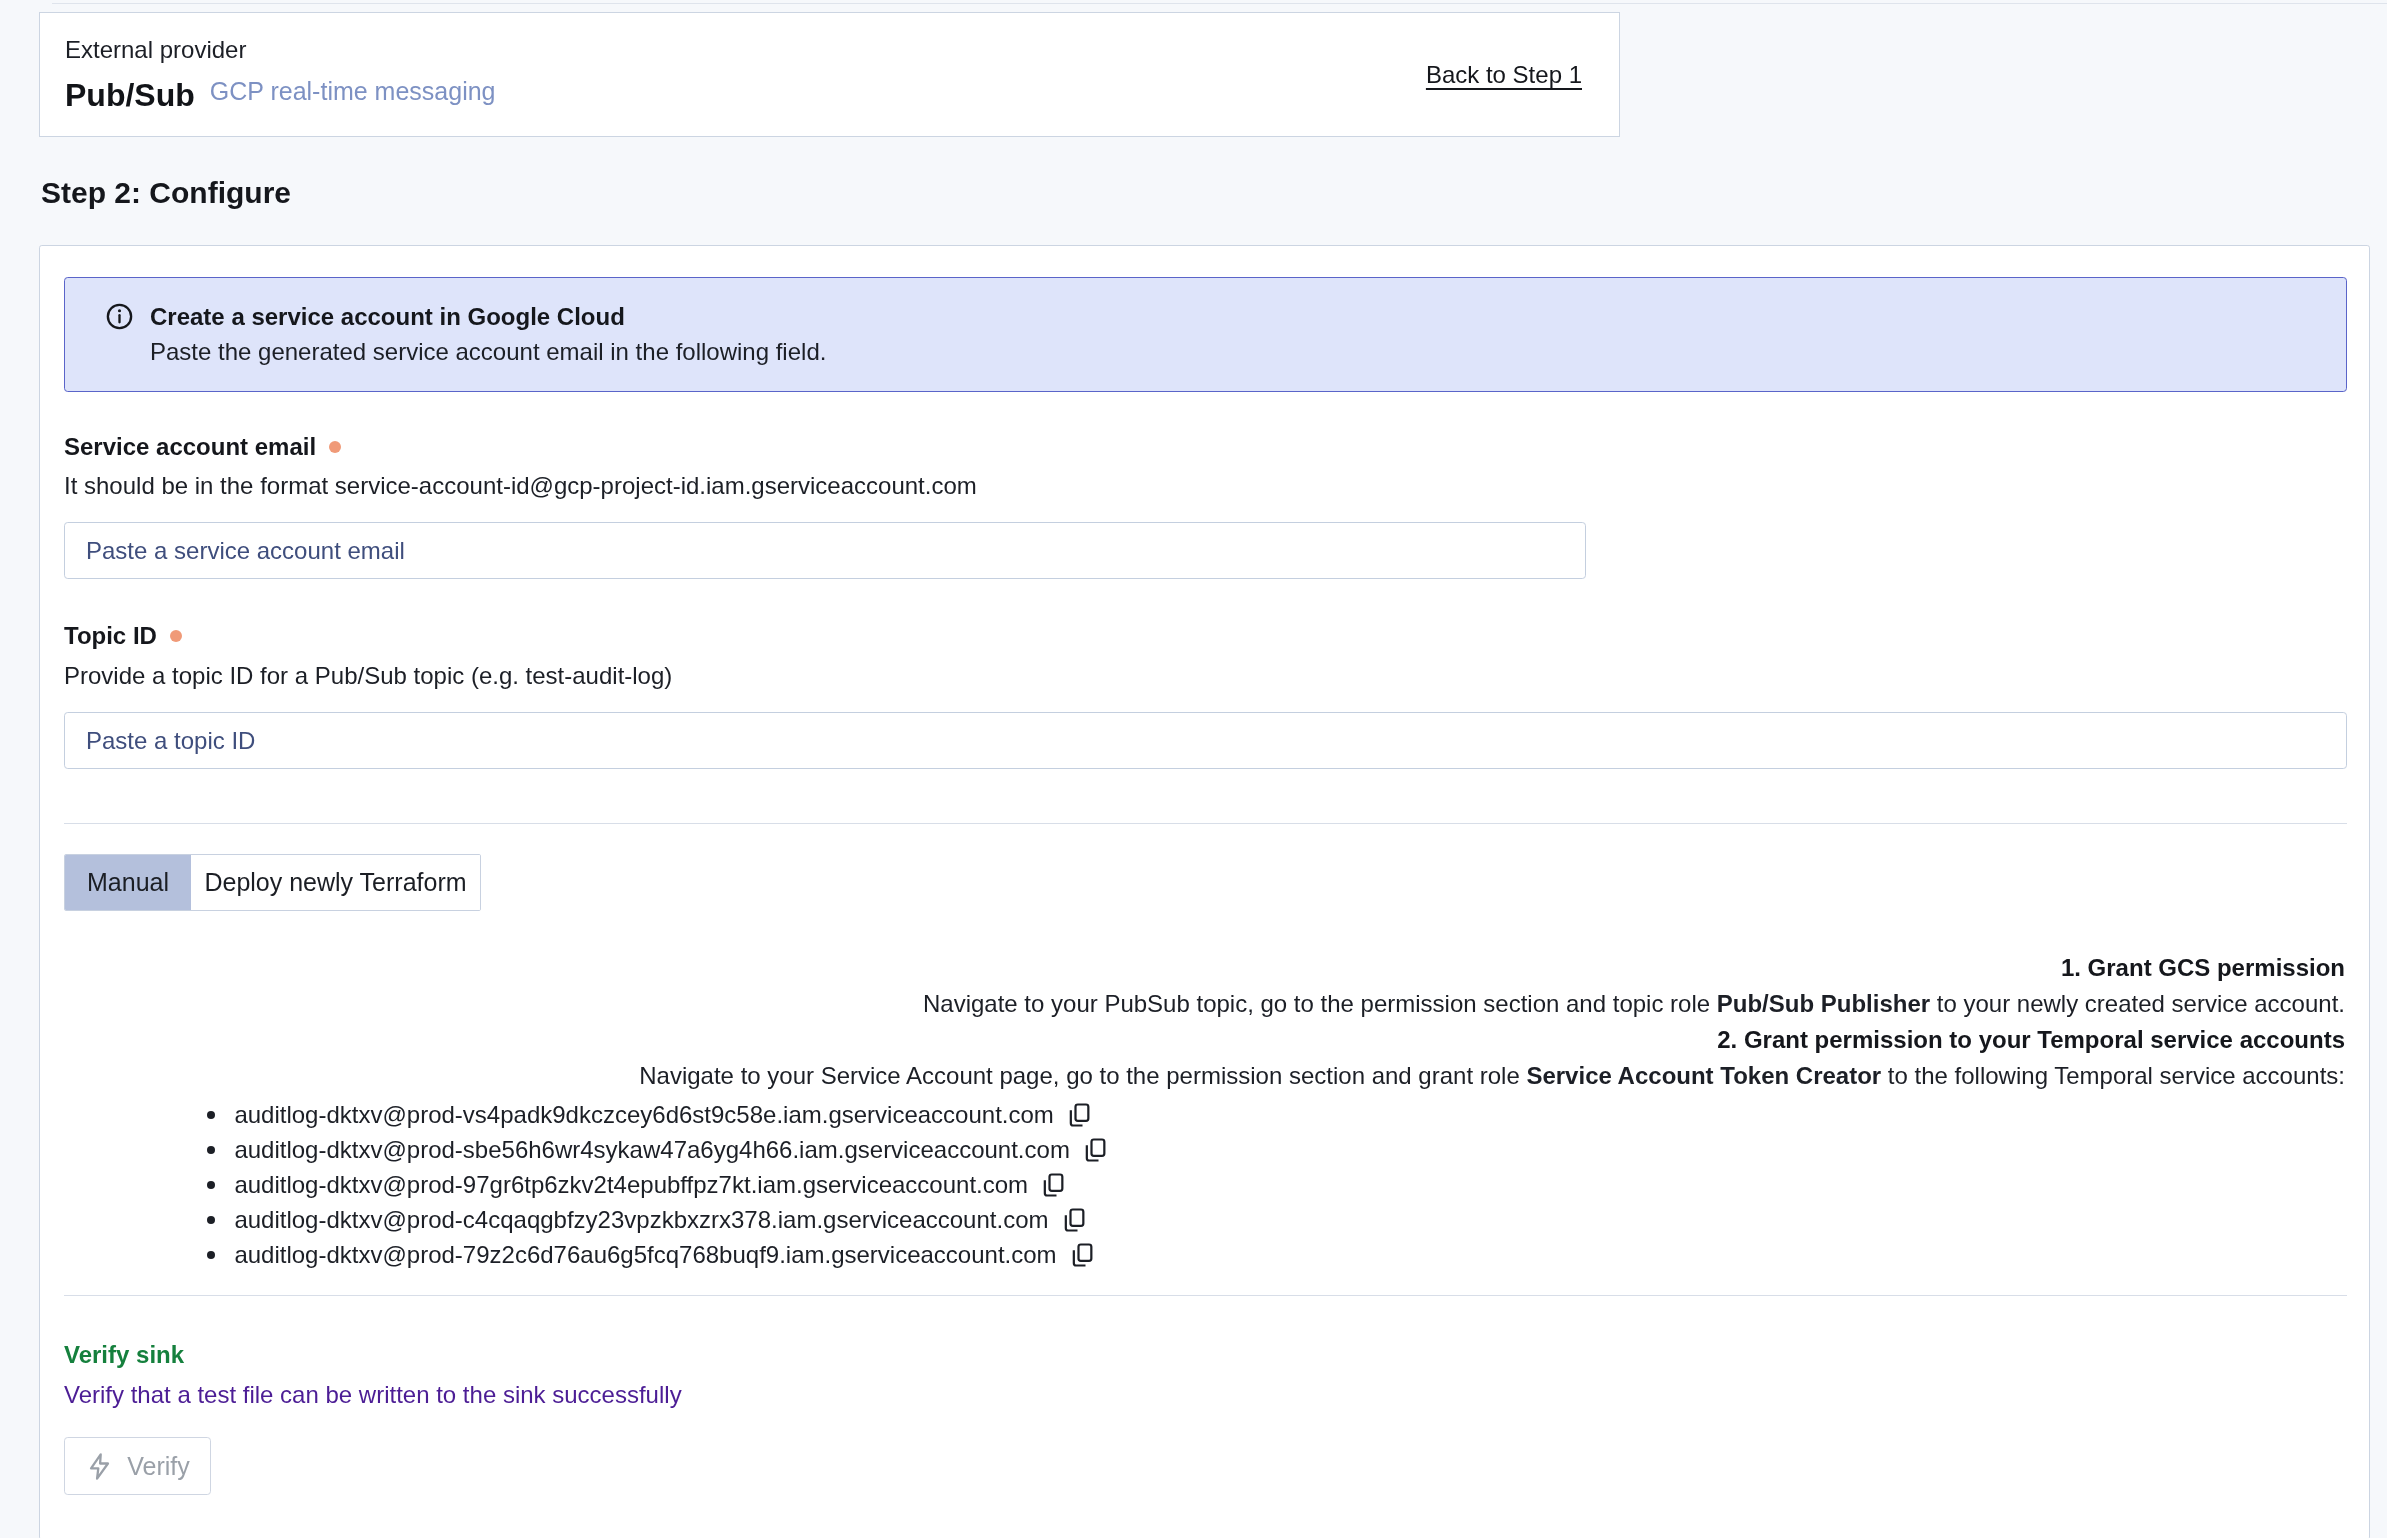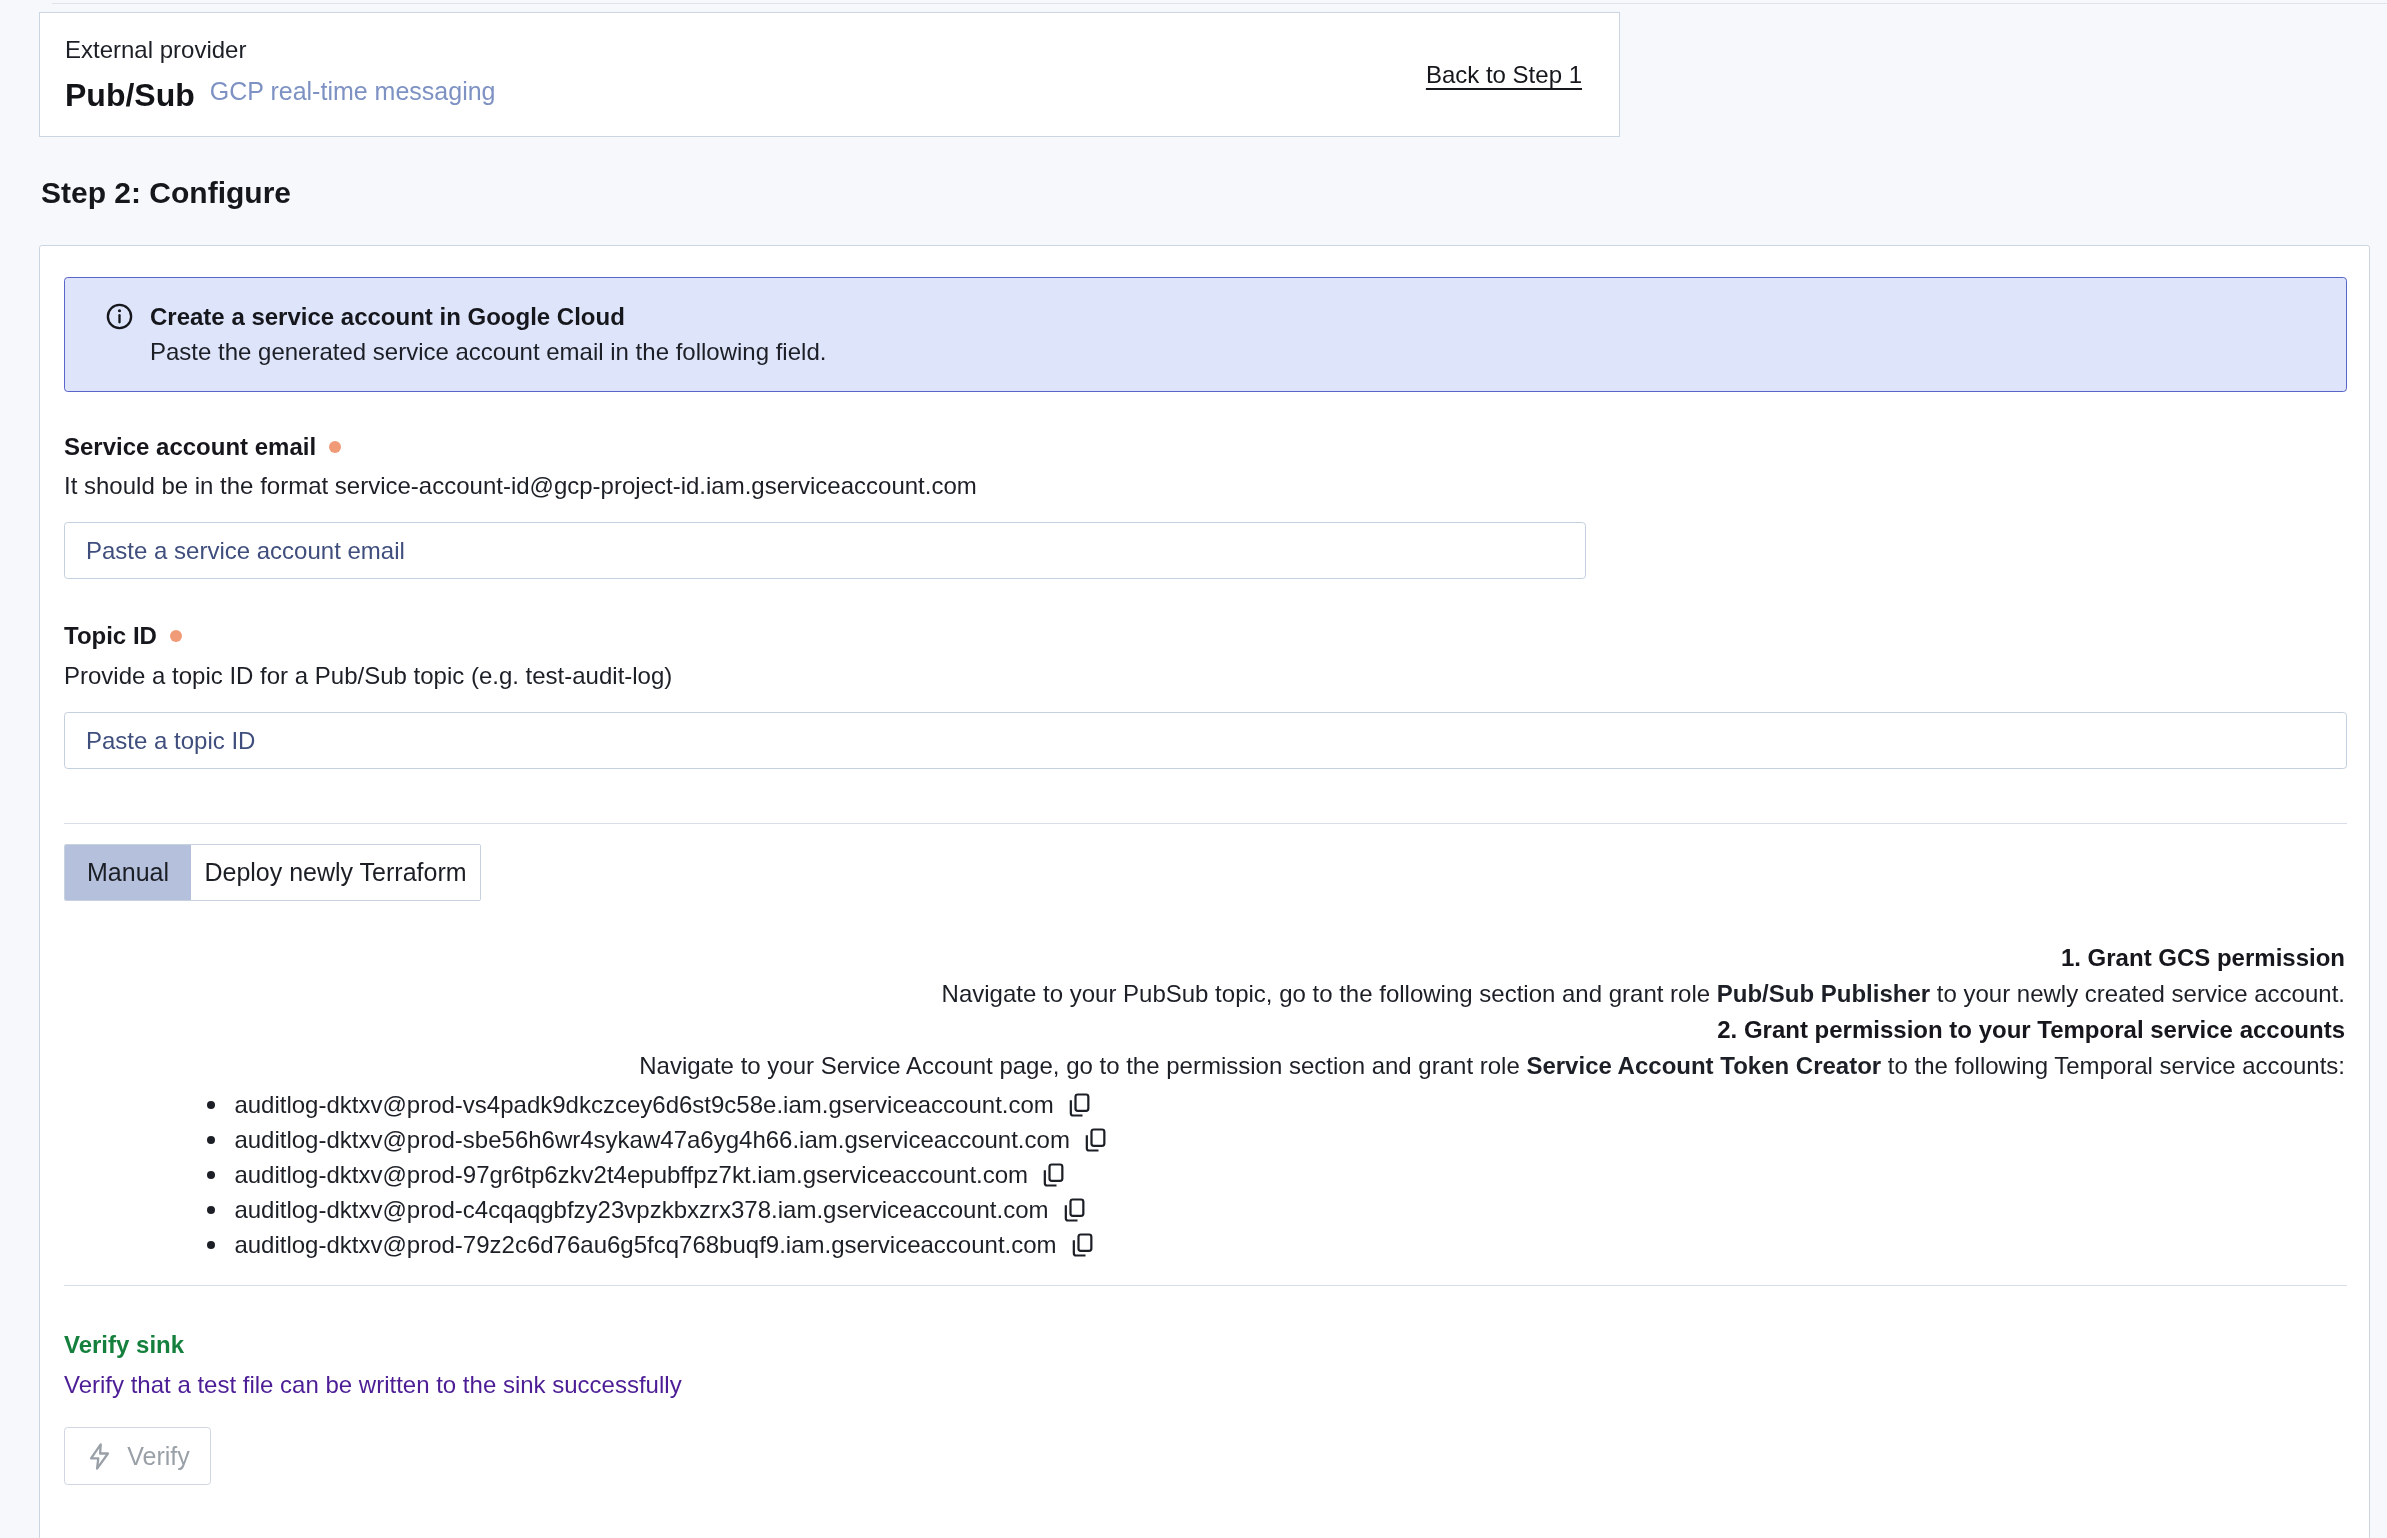--- a/index.html
+++ b/index.html
@@ -77,21 +77,21 @@
   .input-email { width: 1522px; }
   .input-topic { width: 2283px; }
 
   .divider { border: none; border-top: 0.9px solid #d8dee8; width: 2283px; }
   .divider-1 { margin-top: 54px; }
   .divider-2 { margin-top: 22.5px; }
 
   .section-title { margin-top: 32px; font-weight: 700; font-size: 24px; color: #15171c; }
 
   .tabs {
-    margin-top: 20px;
+    margin-top: 30px;
     display: inline-flex;
     border: 0.9px solid #c8d1e0; border-radius: 1.9px;
     height: 57px; overflow: hidden;
   }
   .tab {
     display: flex; align-items: center; justify-content: center;
     font-size: 25px; color: #1b1e24;
     background: #ffffff; border: none; cursor: pointer;
     font-family: inherit; white-space: nowrap;
   }
@@ -178,21 +178,21 @@
     <button class="tab tab-manual tab--active">Manual</button>
     <button class="tab tab-terraform">Deploy newly Terraform</button>
   </div>
 
   <ol class="steps">
     <li>
       <div class="step-title">
         <span class="step-num">1.</span>
         <span>Grant GCS permission</span>
       </div>
-      <div class="step-desc"><span>Navigate to your PubSub topic, go to the following section and grant role </span><b>Pub/Sub Publisher</b><span> to your newly created service account.</span></div>
+      <div class="step-desc"><span>Navigate to your PubSub topic, go to the permission section and topic role </span><b>Pub/Sub Publisher</b><span> to your newly created service account.</span></div>
     </li>
     <li>
       <div class="step-title">
         <span class="step-num">2.</span>
         <span>Grant permission to your Temporal service accounts</span>
       </div>
       <div class="step-desc"><span>Navigate to your Service Account page, go to the permission section and grant role </span><b>Service Account Token Creator</b><span> to the following Temporal service accounts:</span></div>
       <ul class="emails">
 
           <li class="email-row">

